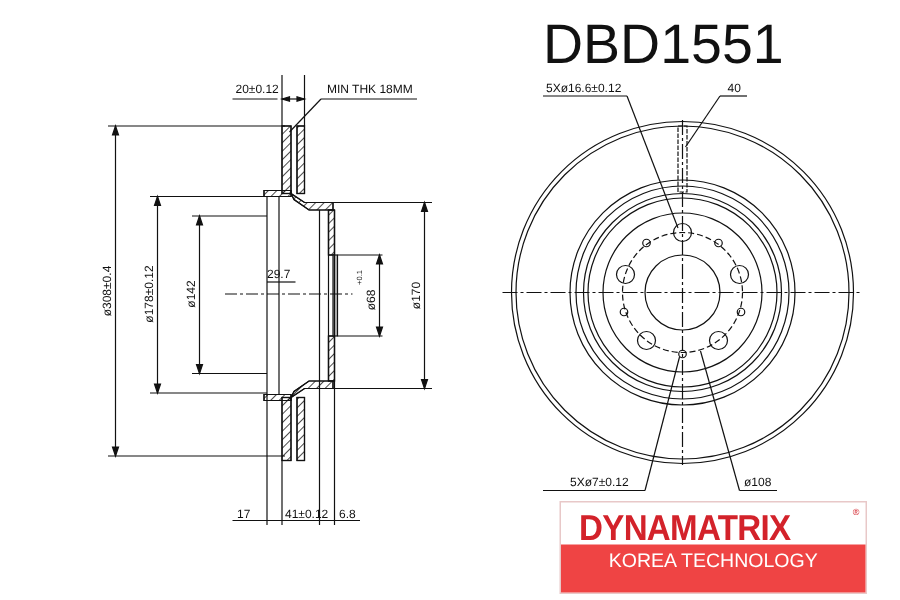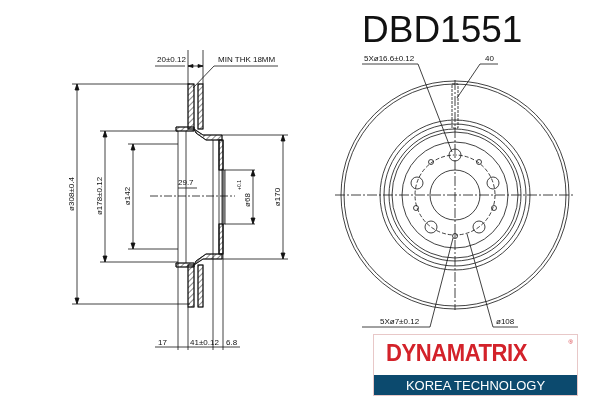--- a/index.html
+++ b/index.html
@@ -3,21 +3,21 @@
 <meta charset="utf-8">
 <style>
   html, body { margin:0; padding:0; background:#ffffff; }
   body { width:600px; height:400px; position:relative; overflow:hidden; font-family:"Liberation Sans", sans-serif; }
   #drawing { position:absolute; left:0; top:0; width:600px; height:400px; }
   .dim { font-family:"Liberation Sans Narrow","Liberation Sans", sans-serif; font-size:8px; fill:#111; }
   .title { position:absolute; left:362px; top:10px; font-size:37px; color:#111; letter-spacing:0px; font-family:"Liberation Sans", sans-serif; line-height:40px; }
   .logo { position:absolute; left:373px; top:334px; width:205px; height:62px; border:1px solid #e8c8c8; background:#fff; box-sizing:border-box; }
   .logo-brand { position:absolute; left:12px; top:4px; font-size:24px; font-weight:bold; color:#d3222a; letter-spacing:-0.5px; font-family:"Liberation Sans", sans-serif; transform:scaleX(0.92); transform-origin:left; }
   .logo-reg { position:absolute; right:4px; top:4px; font-size:6px; color:#d3222a; }
-  .logo-band { position:absolute; left:0; right:0; bottom:0; height:20px; background:#0c4a6e; color:#fff; font-size:13px; text-align:center; line-height:22px; font-family:"Liberation Sans", sans-serif; }
+  .logo-band { position:absolute; left:0; right:0; bottom:0; height:32px; background:#ef4444; color:#fff; font-size:13px; text-align:center; line-height:22px; font-family:"Liberation Sans", sans-serif; }
 </style>
 </head>
 <body>
 
 <svg id="drawing" viewBox="0 0 600 400" xmlns="http://www.w3.org/2000/svg">
   <defs>
     <pattern id="hatch" patternUnits="userSpaceOnUse" width="4" height="4" patternTransform="rotate(45)">
       <line x1="0" y1="0" x2="0" y2="4" stroke="#111" stroke-width="1"></line>
     </pattern>
   </defs>

